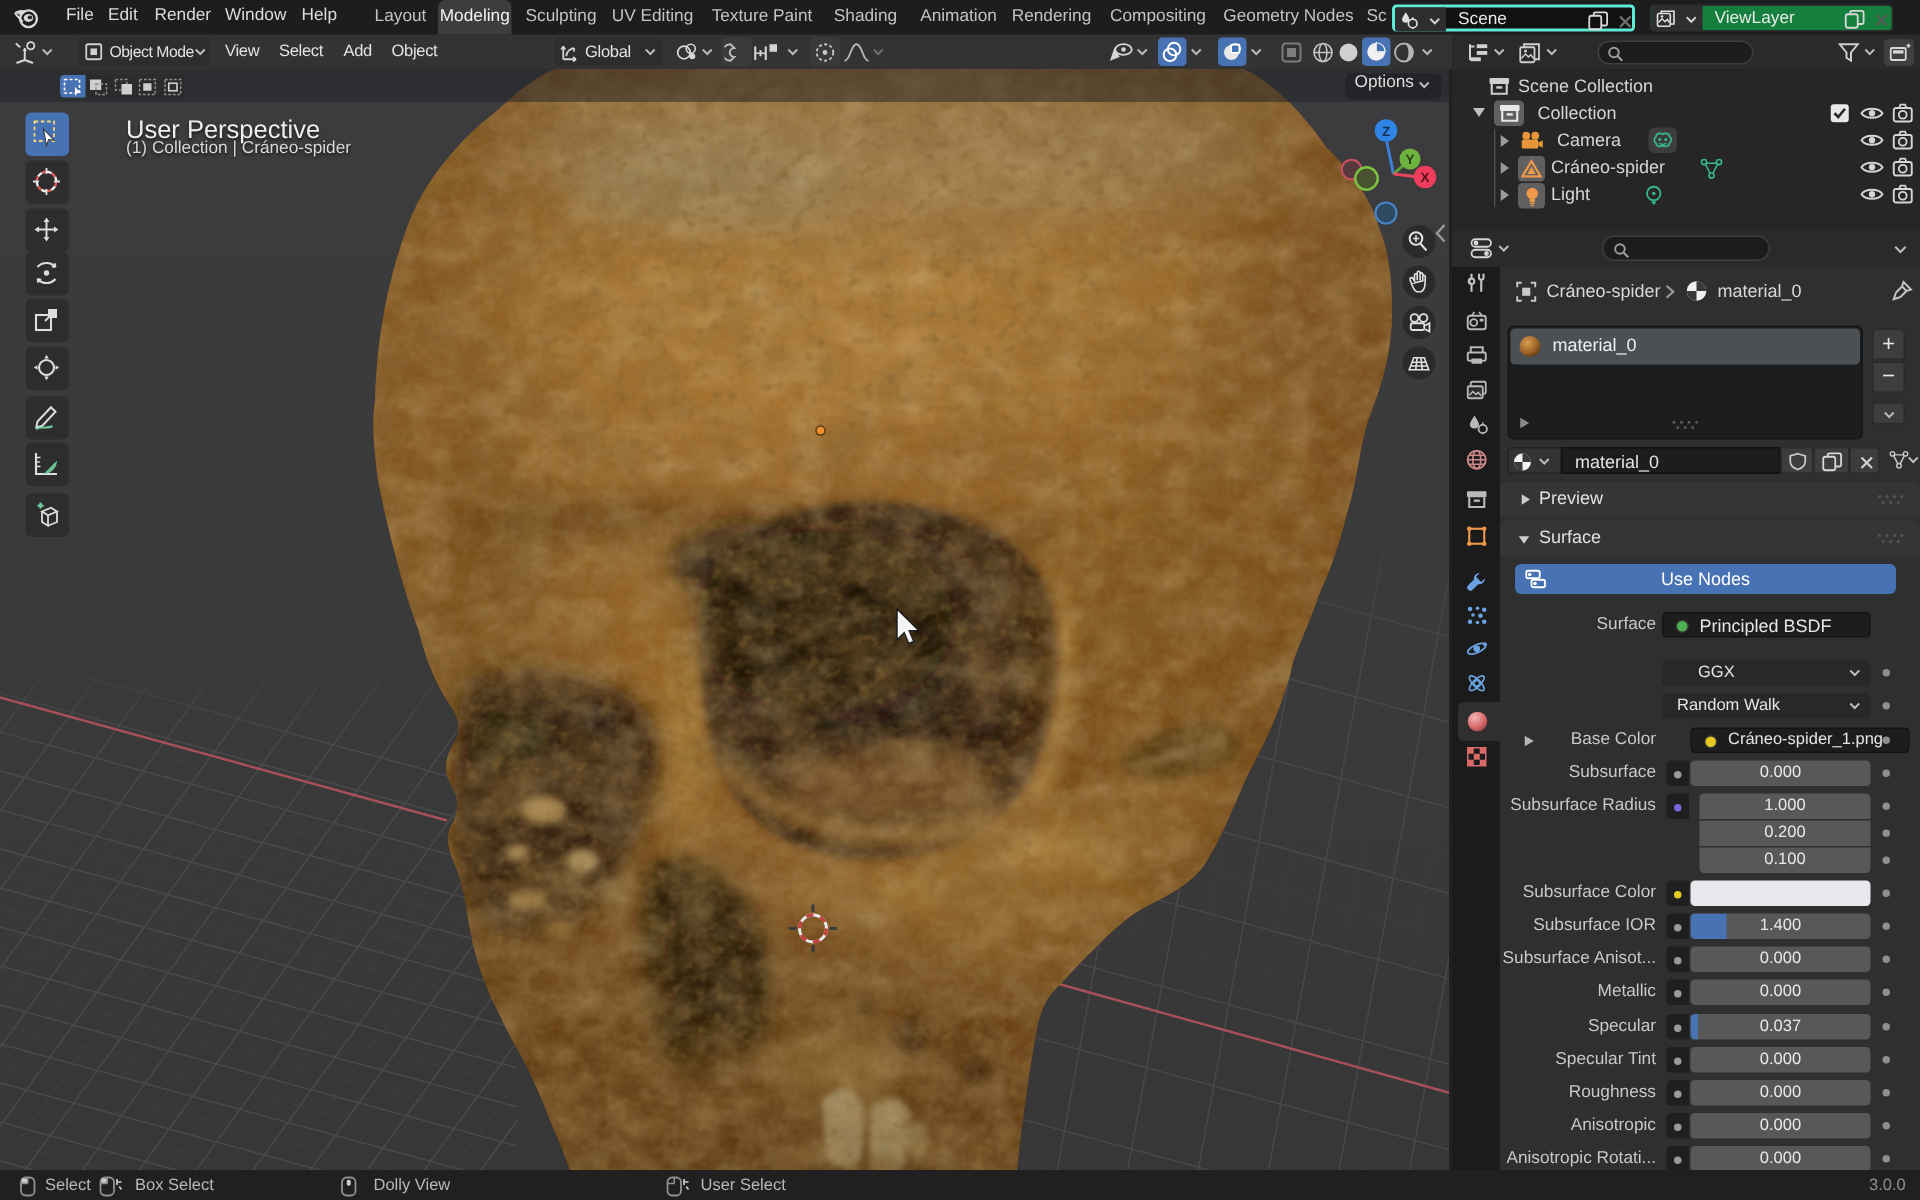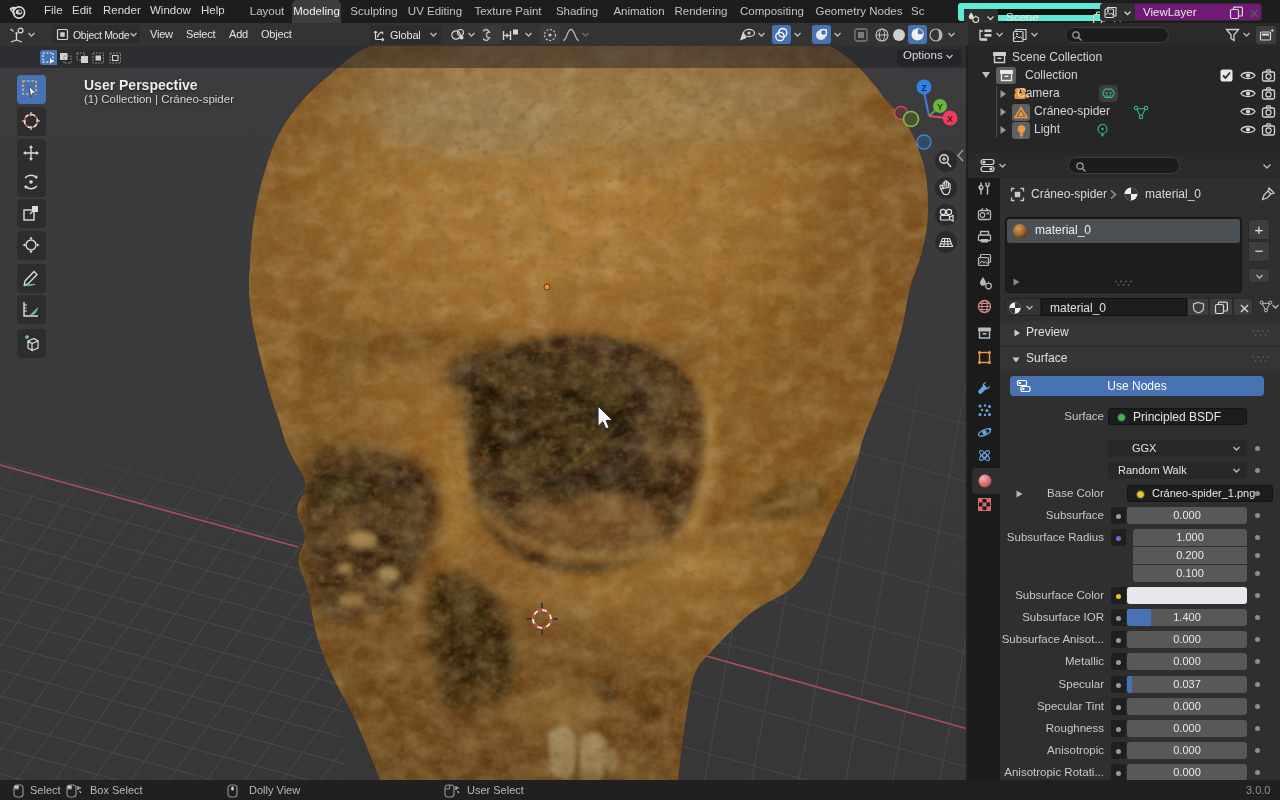--- a/index.html
+++ b/index.html
@@ -48,41 +48,41 @@
     <span class="tab" style="left:346px;width:56px">Sculpting</span>
     <span class="tab" style="left:407px;width:56px">UV Editing</span>
     <span class="tab" style="left:470px;width:76px">Texture Paint</span>
     <span class="tab" style="left:552px;width:50px">Shading</span>
     <span class="tab" style="left:608px;width:62px">Animation</span>
     <span class="tab" style="left:672px;width:58px">Rendering</span>
     <span class="tab" style="left:736px;width:72px">Compositing</span>
     <span class="tab" style="left:812px;width:94px">Geometry Nodes</span>
     <span class="tab" style="left:911px;width:14px;overflow:hidden;text-align:left;">Scripting</span>
 
-    <div class="abs" style="left:928px;top:2.5px;width:162px;height:18px;background:#111111;border-radius:3px;border:6px solid #5eead4;margin-left:30px;">
+    <div class="abs" style="left:928px;top:2.5px;width:162px;height:18px;background:#111111;border-radius:3px;border:2px solid #5eead4;">
       <div class="abs" style="left:0;top:0;width:34px;height:16px;background:#2e2e2e;border-radius:2px 0 0 2px;"></div>
       <svg class="abs" style="left:3px;top:2px" width="13" height="13" viewBox="0 0 13 13">
           <path d="M4.2,1.2 C5.6,3.4 6.6,4.9 6.6,6.2 A2.5,2.5 0 0 1 1.7,6.2 C1.7,4.9 2.8,3.4 4.2,1.2 Z" fill="#ddd"></path>
           <circle cx="8.8" cy="8.6" r="2.9" fill="none" stroke="#ddd" stroke-width="1.1"></circle>
           <path d="M8.8,5.7 L8.8,4.5 M8.8,11.5 L8.8,12.4" stroke="#ddd" stroke-width="1"></path>
         </svg>
       <svg class="abs" style="left:22px;top:6px" width="9" height="6" viewBox="0 0 9 6">
           <path d="M1.5,1.5 L4.5,4.5 L7.5,1.5" fill="none" stroke="#cfcfcf" stroke-width="1.3"></path>
         </svg>
       <span class="abs" style="left:42px;top:2px;color:#e8e8e8;">Scene</span>
       <svg class="abs" style="left:128px;top:2px" width="15" height="14" viewBox="0 0 15 14">
           <rect x="1.5" y="3.5" width="8" height="9" rx="1.5" fill="none" stroke="#d8d8d8" stroke-width="1.2"></rect>
           <path d="M4.5,3.5 V2.0 A1,1 0 0 1 5.5,1.2 H12 A1.4,1.4 0 0 1 13.4,2.6 V9 A1,1 0 0 1 12.4,10 H9.5" fill="none" stroke="#d8d8d8" stroke-width="1.2"></path>
         </svg>
       <svg class="abs" style="left:148px;top:4px" width="11" height="11" viewBox="0 0 11 11">
           <path d="M2,2 L9,9 M9,2 L2,9" stroke="#6f6f6f" stroke-width="1.5"></path>
         </svg>
     </div>
 
-    <div class="abs" style="left:1100px;top:2.5px;width:162px;height:18px;background:#701a75;border-radius:3px;border:1px solid #2e2e2e;">
+    <div class="abs" style="left:1100px;top:2.5px;width:162px;height:18px;background:#15803d;border-radius:3px;border:1px solid #2e2e2e;">
       <div class="abs" style="left:0;top:0;width:34px;height:16px;background:#2e2e2e;border-radius:2px 0 0 2px;"></div>
       <svg class="abs" style="left:3px;top:2px" width="13" height="13" viewBox="0 0 13 13">
           <rect x="1" y="3" width="8.5" height="8.5" rx="1" fill="none" stroke="#ddd" stroke-width="1.1"></rect>
           <path d="M3.5,3 V1.5 H12 V10 H9.8" fill="none" stroke="#ddd" stroke-width="1.1"></path>
           <path d="M1.6,9 L4,6.5 L6,8.5 L7.5,7 L9,9" fill="none" stroke="#ddd" stroke-width="1"></path>
           <circle cx="4" cy="5" r="0.9" fill="#ddd"></circle>
         </svg>
       <svg class="abs" style="left:22px;top:6px" width="9" height="6" viewBox="0 0 9 6">
           <path d="M1.5,1.5 L4.5,4.5 L7.5,1.5" fill="none" stroke="#cfcfcf" stroke-width="1.3"></path>
         </svg>
@@ -275,21 +275,21 @@
     <div class="abs" style="left:28px;top:40px;width:1px;height:52px;background:#4a4a4a;"></div>
     <svg class="abs" style="left:31px;top:43px" width="8" height="10" viewBox="0 0 8 10">
         <path d="M1.5,1 L7,5 L1.5,9 Z" fill="#9a9a9a"></path>
       </svg>
     <svg class="abs" style="left:45px;top:41px" width="16" height="14" viewBox="0 0 16 14">
         <circle cx="4.5" cy="3.5" r="2.6" fill="#e7973a"></circle>
         <circle cx="10.5" cy="3.5" r="2.6" fill="#e7973a"></circle>
         <rect x="1.5" y="6" width="11" height="6" rx="1" fill="#e7973a"></rect>
         <path d="M12.5,8 L15.5,6.5 V11.5 L12.5,10" fill="#e7973a"></path>
       </svg>
-    <span class="abs" style="left:49px;top:40px">Camera</span>
+    <span class="abs" style="left:70px;top:40px">Camera</span>
     <div class="abs" style="left:131px;top:39px;width:19px;height:17px;background:#3d3d3d;border-radius:4px;"></div>
     <svg class="abs" style="left:133px;top:41px" width="15" height="13" viewBox="0 0 15 13">
         <path d="M3,4 C3,2 6,1.5 7.5,2.5 C9,1.5 12,2 12,4 C13.5,4.5 13.5,7.5 12,8.5 C12,10.5 9,11 7.5,10.2 C6,11 3,10.5 3,8.5 C1.5,7.5 1.5,4.5 3,4 Z" fill="none" stroke="#37b68f" stroke-width="1.2"></path>
         <circle cx="5.5" cy="6" r="1" fill="#37b68f"></circle>
         <circle cx="9.5" cy="6" r="1" fill="#37b68f"></circle>
         <path d="M5,8.5 C6.5,9.5 8.5,9.5 10,8.5" fill="none" stroke="#37b68f" stroke-width="1"></path>
       </svg>
     <svg class="abs" style="left:31px;top:61px" width="8" height="10" viewBox="0 0 8 10">
         <path d="M1.5,1 L7,5 L1.5,9 Z" fill="#9a9a9a"></path>
       </svg>
@@ -1094,21 +1094,21 @@
         <rect x="1" y="1" width="10.5" height="10" fill="none" stroke="#8f8f8f" stroke-width="1" stroke-dasharray="1.8 1.2"></rect>
         <rect x="3.5" y="3.5" width="5.5" height="5" fill="none" stroke="#cfcfcf" stroke-width="1.1"></rect>
       </svg>
     
     <div class="abs" style="left:897px;top:3px;width:64px;height:17px;color:#dcdcdc;font-size:11.5px;background:rgba(33,34,37,0.75);border-radius:4px;padding-left:6px;">Options
       <svg class="abs" style="left:48px;top:5px" width="9" height="6" viewBox="0 0 9 6">
           <path d="M1.5,1 L4.5,4 L7.5,1" fill="none" stroke="#bbb" stroke-width="1.3"></path>
         </svg>
     </div>
     
-    <div class="abs" style="left:84px;top:31px;color:#eeeeee;font-size:14px;text-shadow:0 1px 2px rgba(0,0,0,0.6);font-weight:bold;">User Perspective</div>
+    <div class="abs" style="left:84px;top:31px;color:#eeeeee;font-size:17px;text-shadow:0 1px 2px rgba(0,0,0,0.6);">User Perspective</div>
     <div class="abs" style="left:84px;top:47px;color:#d8d8d8;font-size:11.5px;text-shadow:0 1px 2px rgba(0,0,0,0.6);">(1) Collection | Cráneo-spider</div>
     
     <div class="abs" id="toolbar" style="left:17px;top:29px;width:30px;">
       <div class="abs tbtn" style="top:0;background:#4772b3;">
         <svg width="20" height="20" viewBox="0 0 20 20" style="margin:4px">
             <rect x="2" y="2" width="13" height="13" fill="none" stroke="#f5d776" stroke-width="1.2" stroke-dasharray="2.4 1.8"></rect>
             <path d="M8,7 L15,14.5 L11.5,14 L10,18 Z" fill="#fff" stroke="#333" stroke-width="0.7"></path>
           </svg>
       </div>
       <div class="abs tbtn" style="top:32px;">

